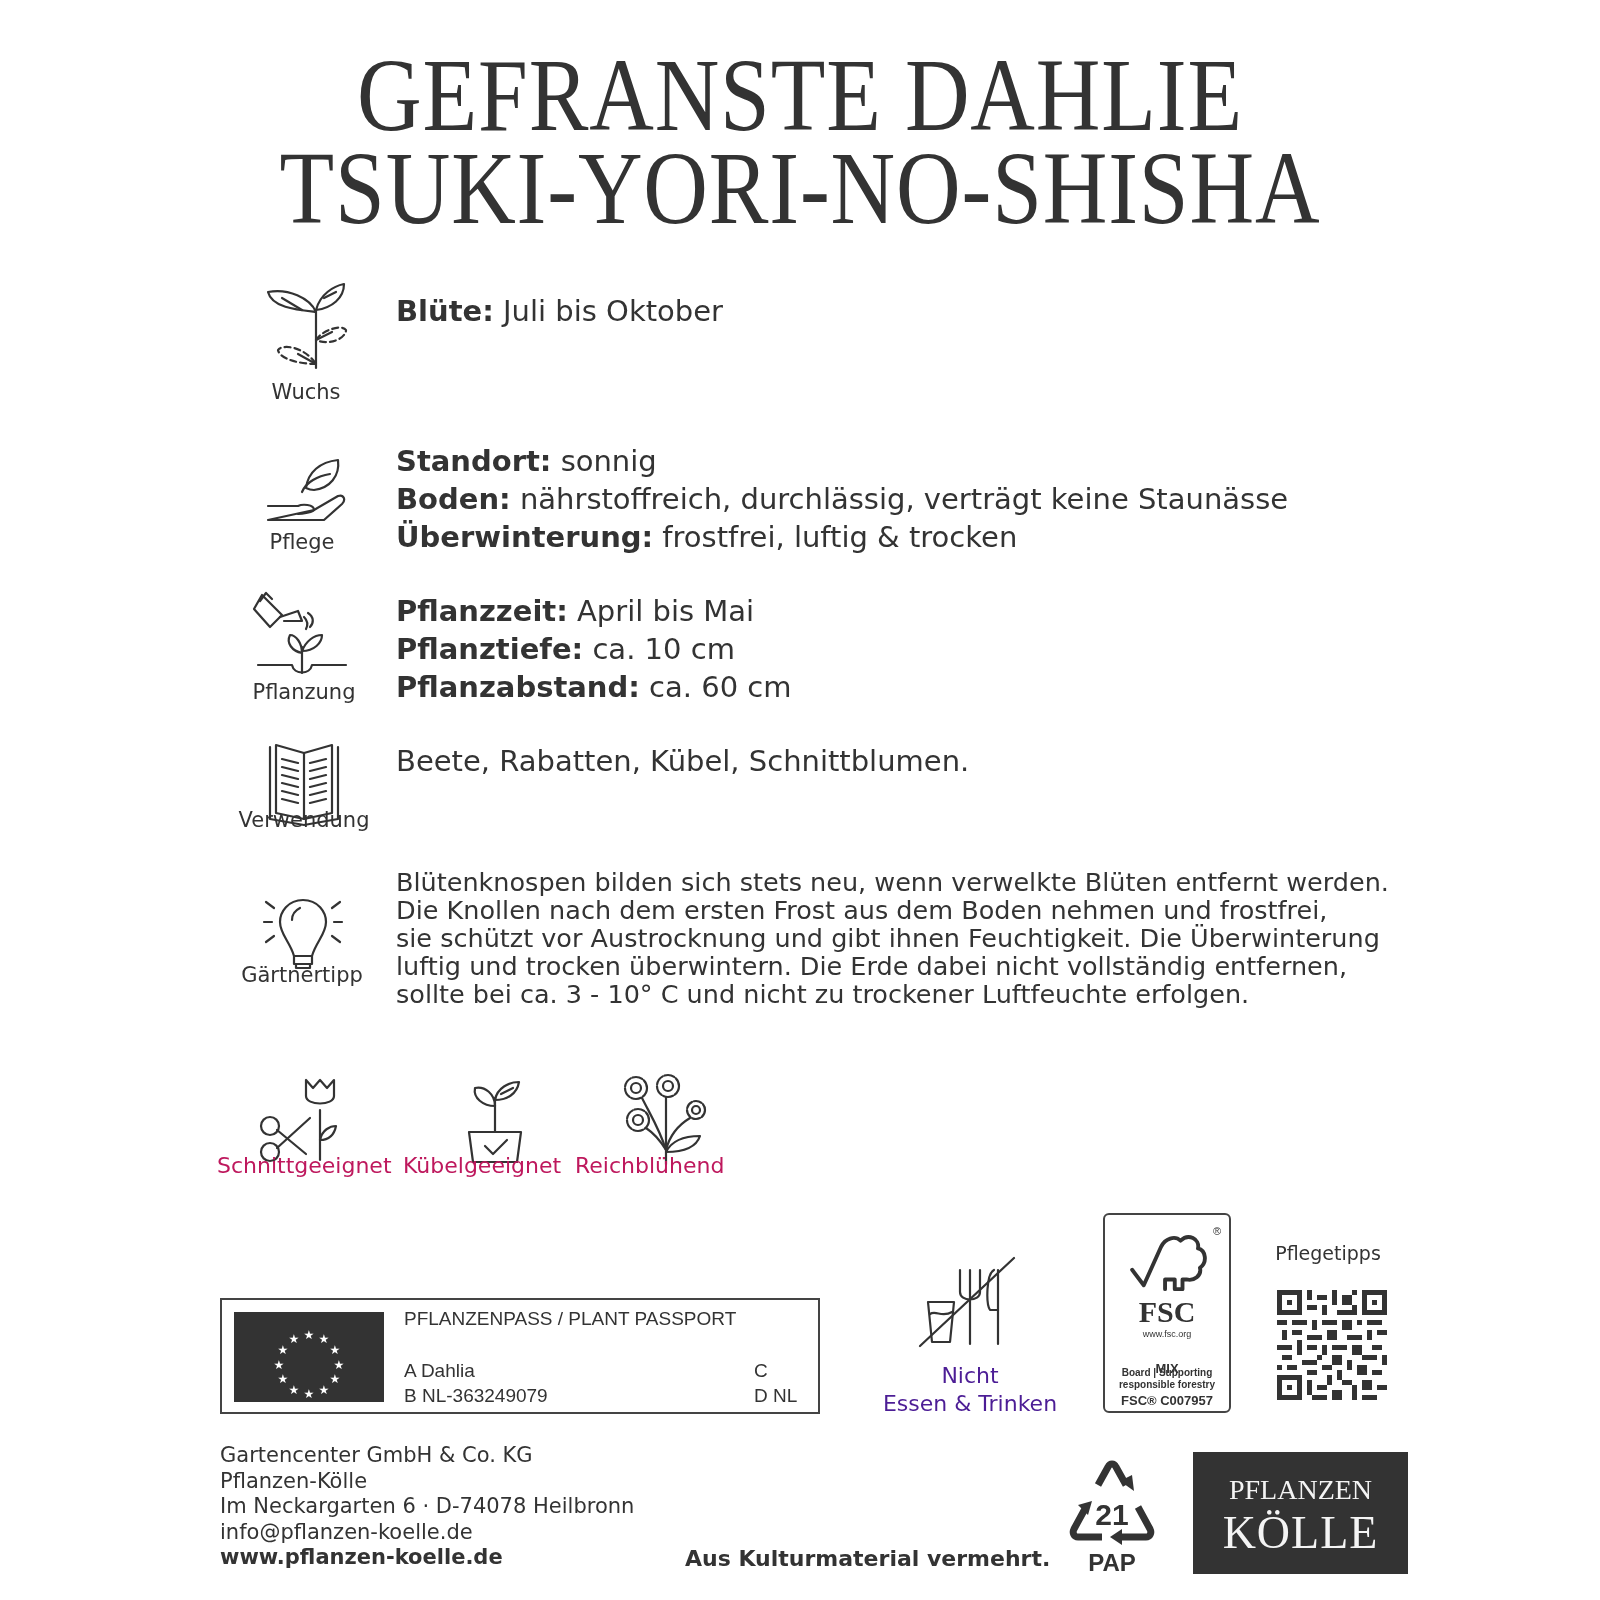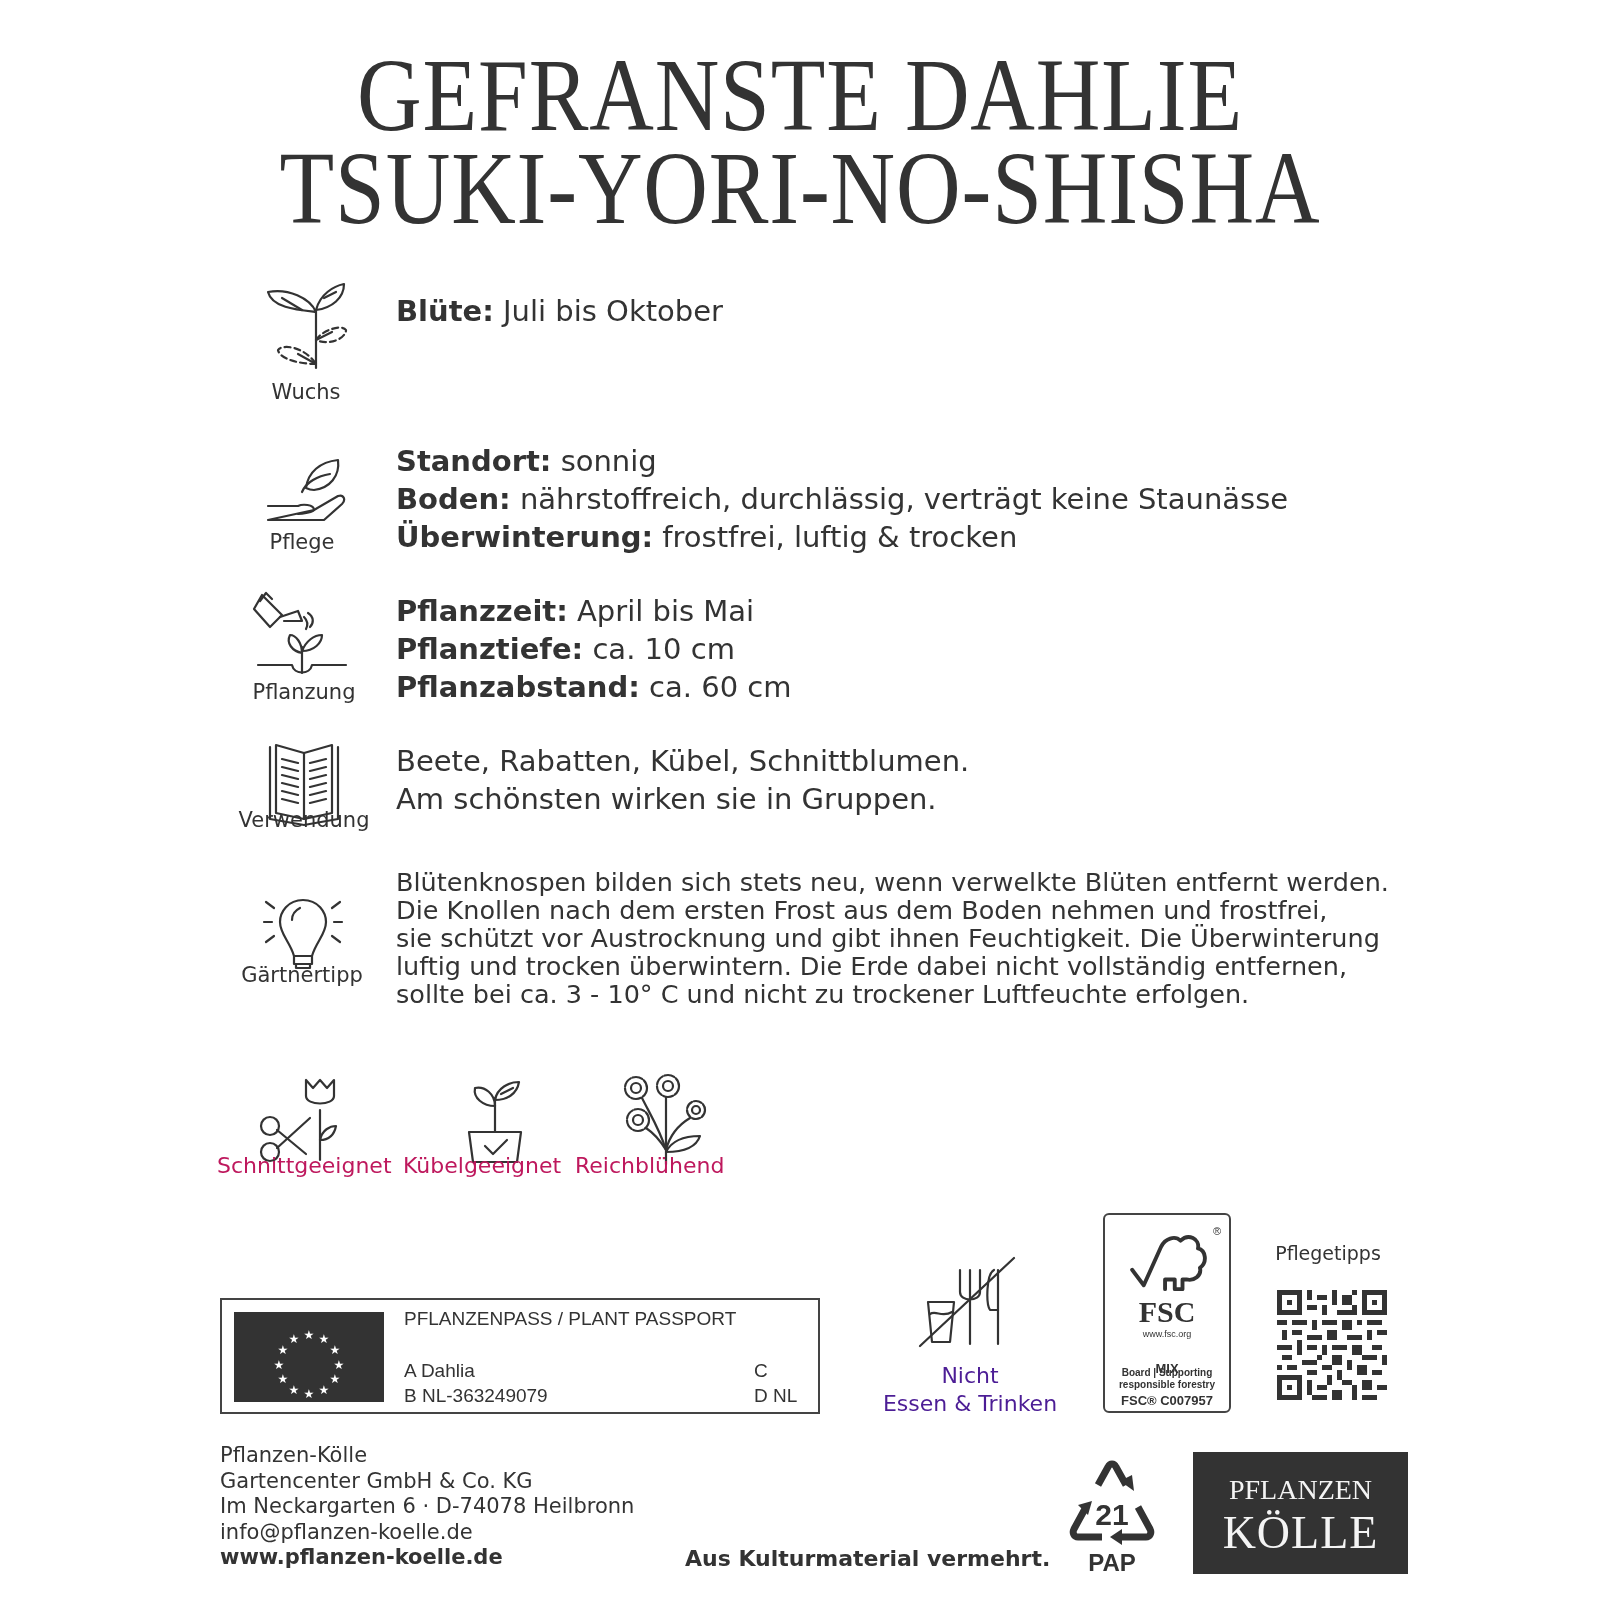--- a/index.html
+++ b/index.html
@@ -96,21 +96,20 @@
     <path d="M8 4 V76 L42 82 L76 76 V4"></path>
     <path d="M14 2 L42 10 L70 2 V70 L42 76 L14 70 Z"></path>
     <path d="M42 10 V76"></path>
     <path d="M20 16 L36 20 M20 24 L36 28 M20 32 L36 36 M20 40 L36 44 M20 48 L36 52 M20 56 L36 60"></path>
     <path d="M48 20 L64 16 M48 28 L64 24 M48 36 L64 32 M48 44 L64 40 M48 52 L64 48 M48 60 L64 56"></path>
   </svg>
 </div>
 <div class="icon-label" style="left:224px;top:808px;">Verwendung</div>
 <div class="info" style="top:742px;">
   <div>Beete, Rabatten, Kübel, Schnittblumen.</div>
-  <div>Am schönsten wirken sie in Gruppen.</div>
 </div>
 
 <div class="icon" style="left:258px;top:890px;">
   <svg viewBox="0 0 90 90">
     <path d="M45 10 C30 10 22 22 22 32 C22 44 32 52 36 66 H54 C58 52 68 44 68 32 C68 22 60 10 45 10 Z"></path>
     <path d="M34 30 C34 24 38 20 42 18"></path>
     <path d="M36 66 V74 H54 V66"></path>
     <path d="M38 74 V78 H52 V74"></path>
     <path d="M6 32 H14 M76 32 H84"></path>
     <path d="M8 12 L16 18 M82 12 L74 18"></path>
@@ -293,22 +292,22 @@
         <rect x="17" y="18" width="2" height="2"></rect>
         <rect x="20" y="19" width="2" height="1"></rect>
       <rect x="7" y="21" width="3" height="1"></rect>
         <rect x="11" y="20" width="2" height="2"></rect>
         <rect x="17" y="21" width="3" height="1"></rect>
     </g>
   </svg>
 </div>
 
 <div class="addr">
+  <div>Gartencenter GmbH &amp; Co. KG</div>
   <div>Pflanzen-Kölle</div>
-  <div>Gartencenter GmbH &amp; Co. KG</div>
   <div>Im Neckargarten 6 · D-74078 Heilbronn</div>
   <div>info@pflanzen-koelle.de</div>
   <div><b>www.pflanzen-koelle.de</b></div>
 </div>
 
 <div class="abs" style="left:685px;top:1546px;font-size:22px;font-weight:bold;color:#333;">Aus Kulturmaterial vermehrt.</div>
 
 <div class="abs" style="left:1062px;top:1455px;width:100px;height:120px;">
   <svg viewBox="0 0 100 120" width="100" height="120">
     <g fill="none" stroke="#333" stroke-width="7" stroke-linejoin="round">

